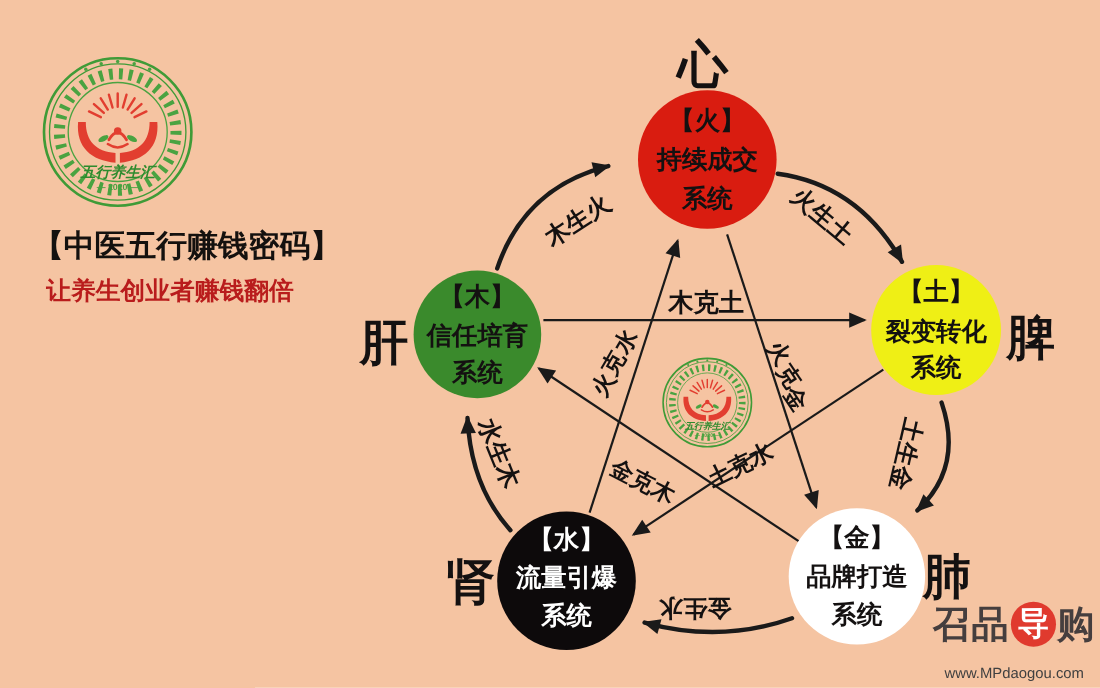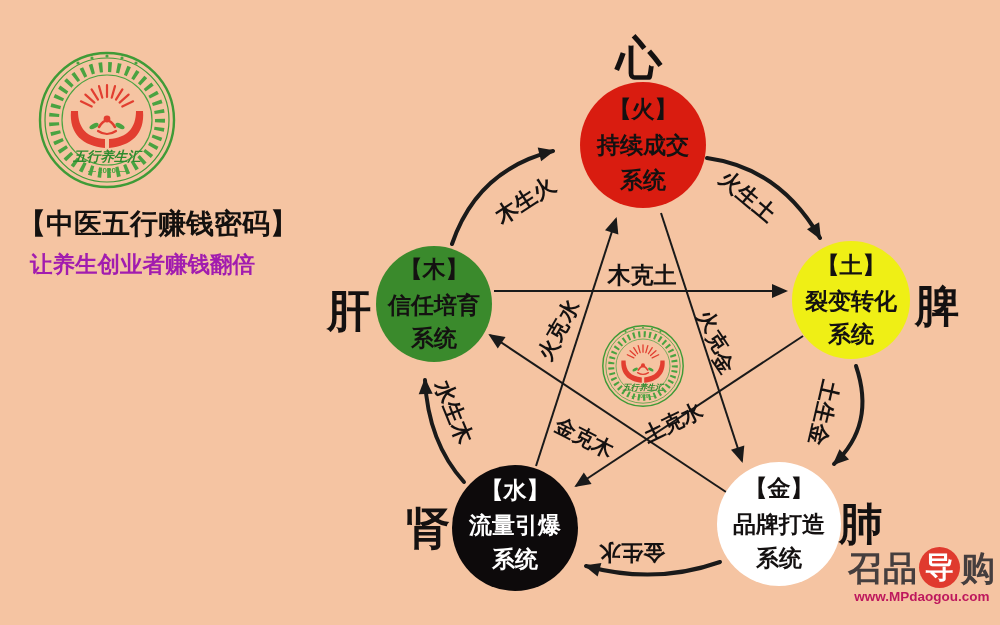--- a/index.html
+++ b/index.html
@@ -4,30 +4,30 @@
 <style>
   html,body{margin:0;padding:0;}
   #stage{
     position:relative;width:1000px;height:625px;overflow:hidden;
     background:#F5C4A2;
     font-family:"Liberation Sans","DejaVu Sans",sans-serif;
     color:#161412;
   }
   svg{position:absolute;left:0;top:0;}
   svg text{font-family:"Liberation Sans","DejaVu Sans",sans-serif;}
-  .title-block{position:absolute;left:18px;top:208px;}
+  .title-block{position:absolute;left:30px;top:208px;}
   .main-title{font-size:28px;font-weight:800;color:#14110f;letter-spacing:0px;line-height:32px;}
-  .sub{font-size:22.5px;font-weight:700;color:#a21caf;margin-left:12px;margin-top:12px;line-height:26px;}
+  .sub{font-size:22.5px;font-weight:700;color:#b91c1c;margin-left:12px;margin-top:12px;line-height:26px;}
   .watermark{position:absolute;top:547px;right:1px;width:154px;text-align:center;}
   .wm-row{display:flex;align-items:center;justify-content:center;line-height:1;}
   .wm-dark{font-size:34px;font-weight:800;color:#453e3e;letter-spacing:1px;}
   .wm-circle{width:41px;height:41px;margin:0 1px;background:#E03A2E;border-radius:50%;
     display:flex;align-items:center;justify-content:center;flex:0 0 auto;}
   .wm-white{color:#fff;font-size:29px;font-weight:800;}
-  .wm-url{font-size:13.5px;font-weight:700;color:#be185d;margin-top:1px;letter-spacing:0px;}
+  .wm-url{font-size:13.5px;font-weight:400;color:#404040;margin-top:16px;letter-spacing:0px;}
 </style>
 </head>
 <body>
 
 <div id="stage">
 
   <svg width="1000" height="625" viewBox="0 0 1000 625">
     <defs>
       <marker id="ah" markerUnits="userSpaceOnUse" markerWidth="20" markerHeight="18" refX="15" refY="8" orient="auto">
         <path d="M1,1 L17,8 L1,15 Z" fill="#1a1a1a"></path>

